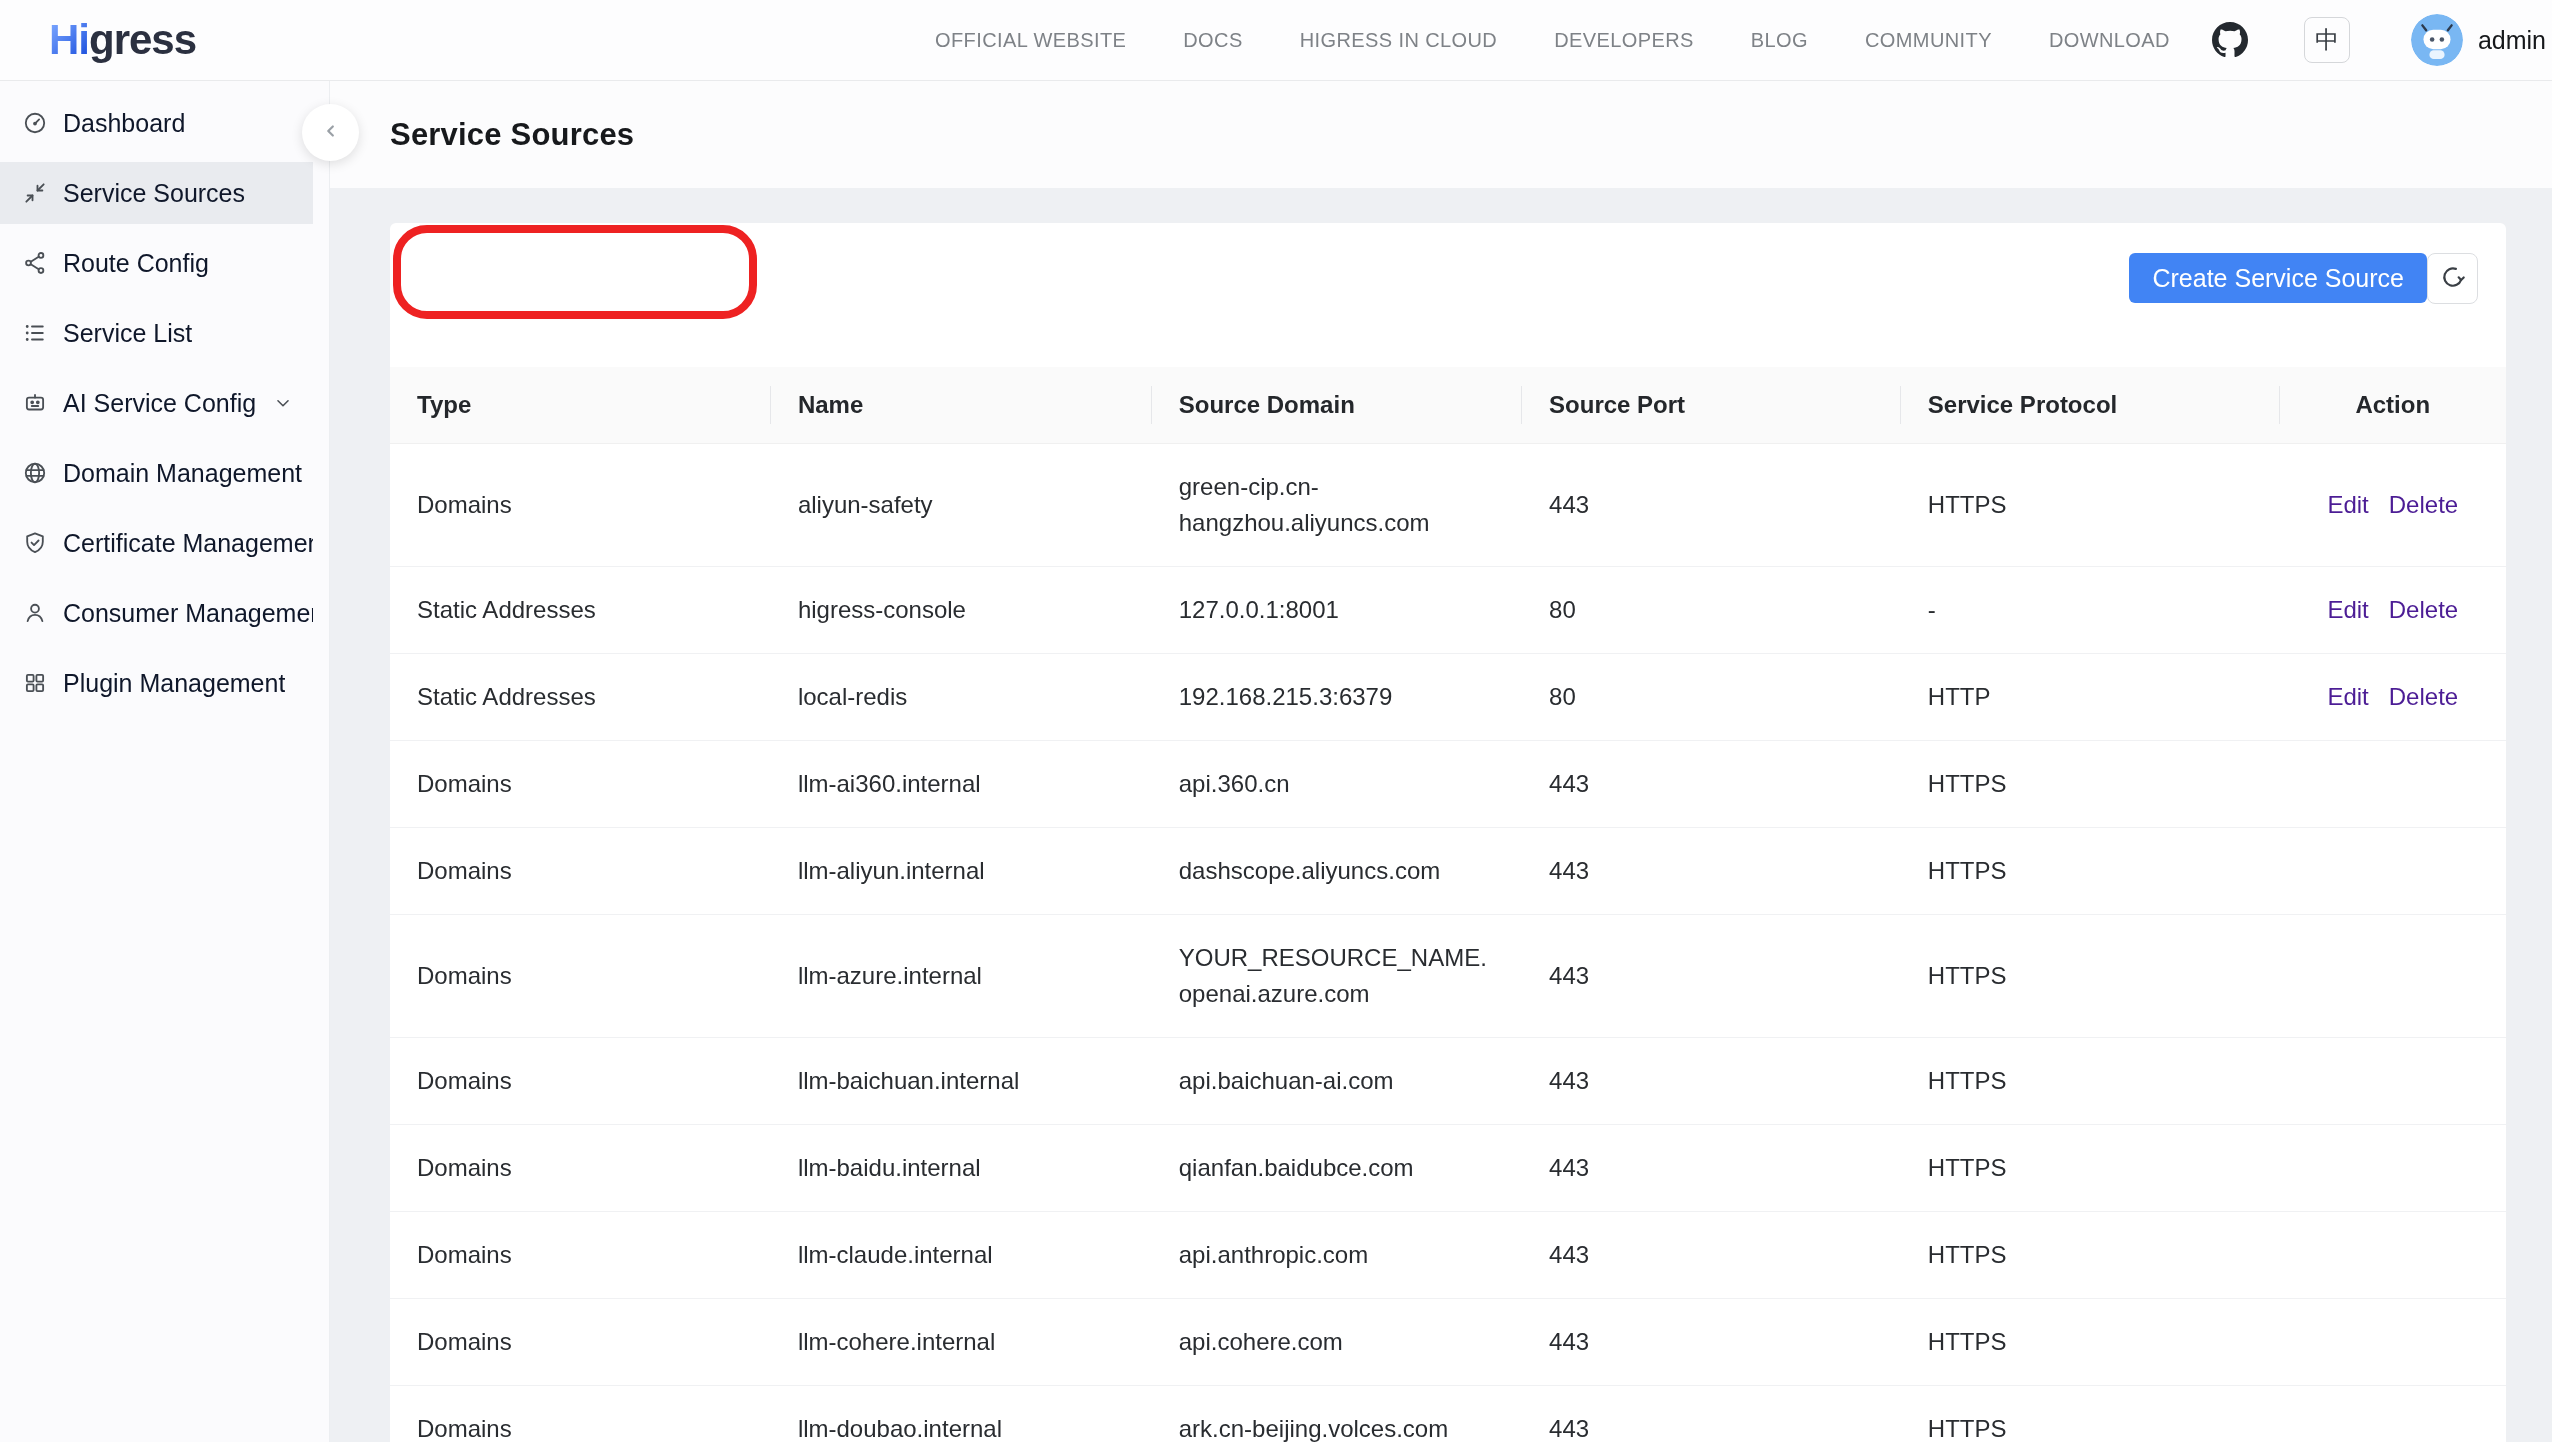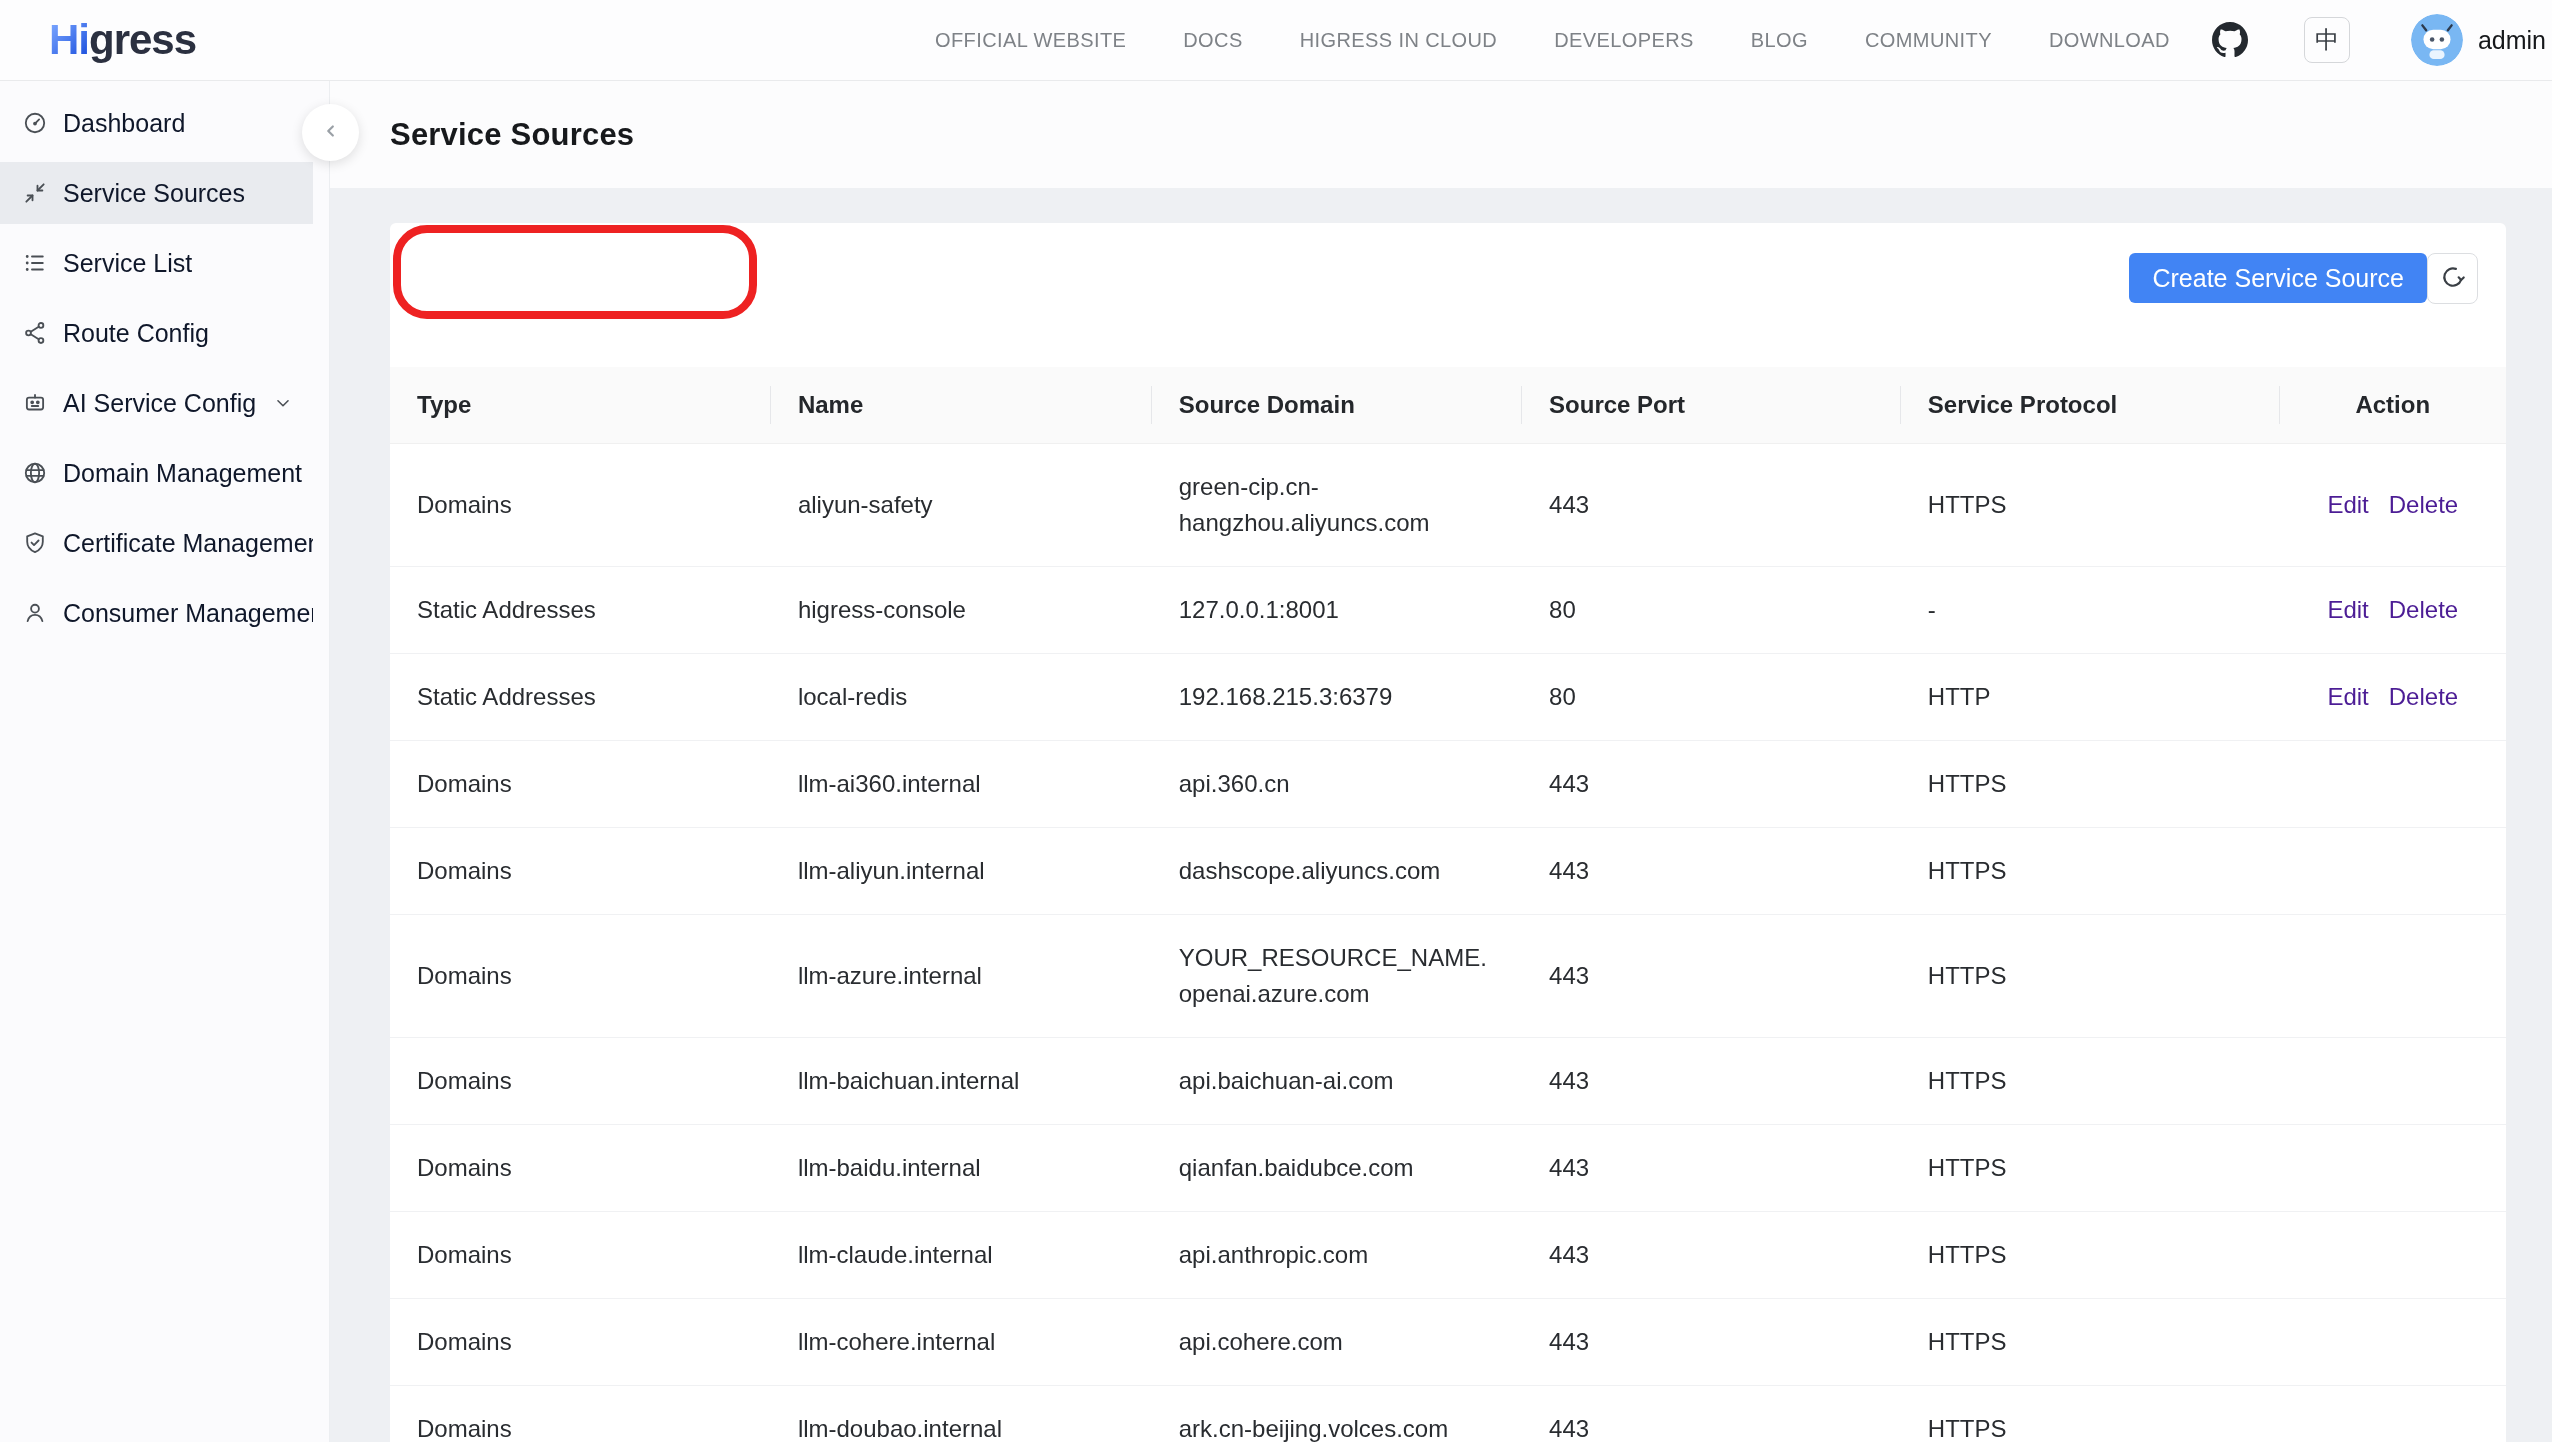--- a/index.html
+++ b/index.html
@@ -132,36 +132,36 @@
               <path d="M14.3 5.2v4.5h4.5"></path>
               <path d="M4 20l5.7-5.7"></path>
               <path d="M9.7 18.8v-4.5H5.2"></path>
             </svg>
           </span>
           <span class="mi-label">Service Sources</span>
         </div>
         <div class="menu-item">
           <span class="mi-icon">
             <svg viewBox="0 0 24 24" fill="none" stroke="currentColor" stroke-width="1.7" stroke-linecap="round" stroke-linejoin="round">
-              <path d="M9.2 6h10M9.2 12h10M9.2 18h10"></path>
-              <path d="M4.8 6h.02M4.8 12h.02M4.8 18h.02" stroke-width="2.6"></path>
-            </svg>
-          </span>
-          <span class="mi-label">Service List</span>
-        </div>
-        <div class="menu-item">
-          <span class="mi-icon">
-            <svg viewBox="0 0 24 24" fill="none" stroke="currentColor" stroke-width="1.7" stroke-linecap="round" stroke-linejoin="round">
               <circle cx="17.5" cy="5" r="2.2"></circle>
               <circle cx="6" cy="12" r="2.2"></circle>
               <circle cx="17.5" cy="19" r="2.2"></circle>
               <path d="M8.1 10.9l7.3-4.6M8.1 13.1l7.3 4.6"></path>
             </svg>
           </span>
           <span class="mi-label">Route Config</span>
+        </div>
+        <div class="menu-item">
+          <span class="mi-icon">
+            <svg viewBox="0 0 24 24" fill="none" stroke="currentColor" stroke-width="1.7" stroke-linecap="round" stroke-linejoin="round">
+              <path d="M9.2 6h10M9.2 12h10M9.2 18h10"></path>
+              <path d="M4.8 6h.02M4.8 12h.02M4.8 18h.02" stroke-width="2.6"></path>
+            </svg>
+          </span>
+          <span class="mi-label">Service List</span>
         </div>
         <div class="menu-item">
           <span class="mi-icon">
             <svg viewBox="0 0 24 24" fill="none" stroke="currentColor" stroke-width="1.7" stroke-linecap="round" stroke-linejoin="round">
               <rect x="4.5" y="7" width="15" height="11" rx="2"></rect>
               <path d="M12 7V4.6"></path>
               <circle cx="9.4" cy="11.4" r="0.9" fill="currentColor"></circle>
               <circle cx="14.6" cy="11.4" r="0.9" fill="currentColor"></circle>
               <path d="M9 14.8h6"></path>
             </svg>
@@ -193,20 +193,31 @@
           <span class="mi-label">Certificate Management</span>
         </div>
         <div class="menu-item">
           <span class="mi-icon">
             <svg viewBox="0 0 24 24" fill="none" stroke="currentColor" stroke-width="1.7" stroke-linecap="round" stroke-linejoin="round">
               <circle cx="12" cy="8" r="3.6"></circle>
               <path d="M5.2 19.5c.9-3.8 3.6-5.8 6.8-5.8s5.9 2 6.8 5.8"></path>
             </svg>
           </span>
           <span class="mi-label">Consumer Management</span>
+        </div>
+        <div class="menu-item">
+          <span class="mi-icon">
+            <svg viewBox="0 0 24 24" fill="none" stroke="currentColor" stroke-width="1.7" stroke-linecap="round" stroke-linejoin="round">
+              <rect x="4.5" y="4.5" width="6.2" height="6.2" rx="1"></rect>
+              <rect x="13.3" y="4.5" width="6.2" height="6.2" rx="1"></rect>
+              <rect x="4.5" y="13.3" width="6.2" height="6.2" rx="1"></rect>
+              <rect x="13.3" y="13.3" width="6.2" height="6.2" rx="1"></rect>
+            </svg>
+          </span>
+          <span class="mi-label">Plugin Management</span>
         </div>
       </nav>
   </aside>
   <button class="collapse-btn">
     <span>
       <svg viewBox="0 0 24 24" fill="none" stroke="currentColor" stroke-width="2.4" stroke-linecap="round" stroke-linejoin="round">
           <path d="M14 7l-5 5 5 5"></path>
         </svg>
     </span>
   </button>

